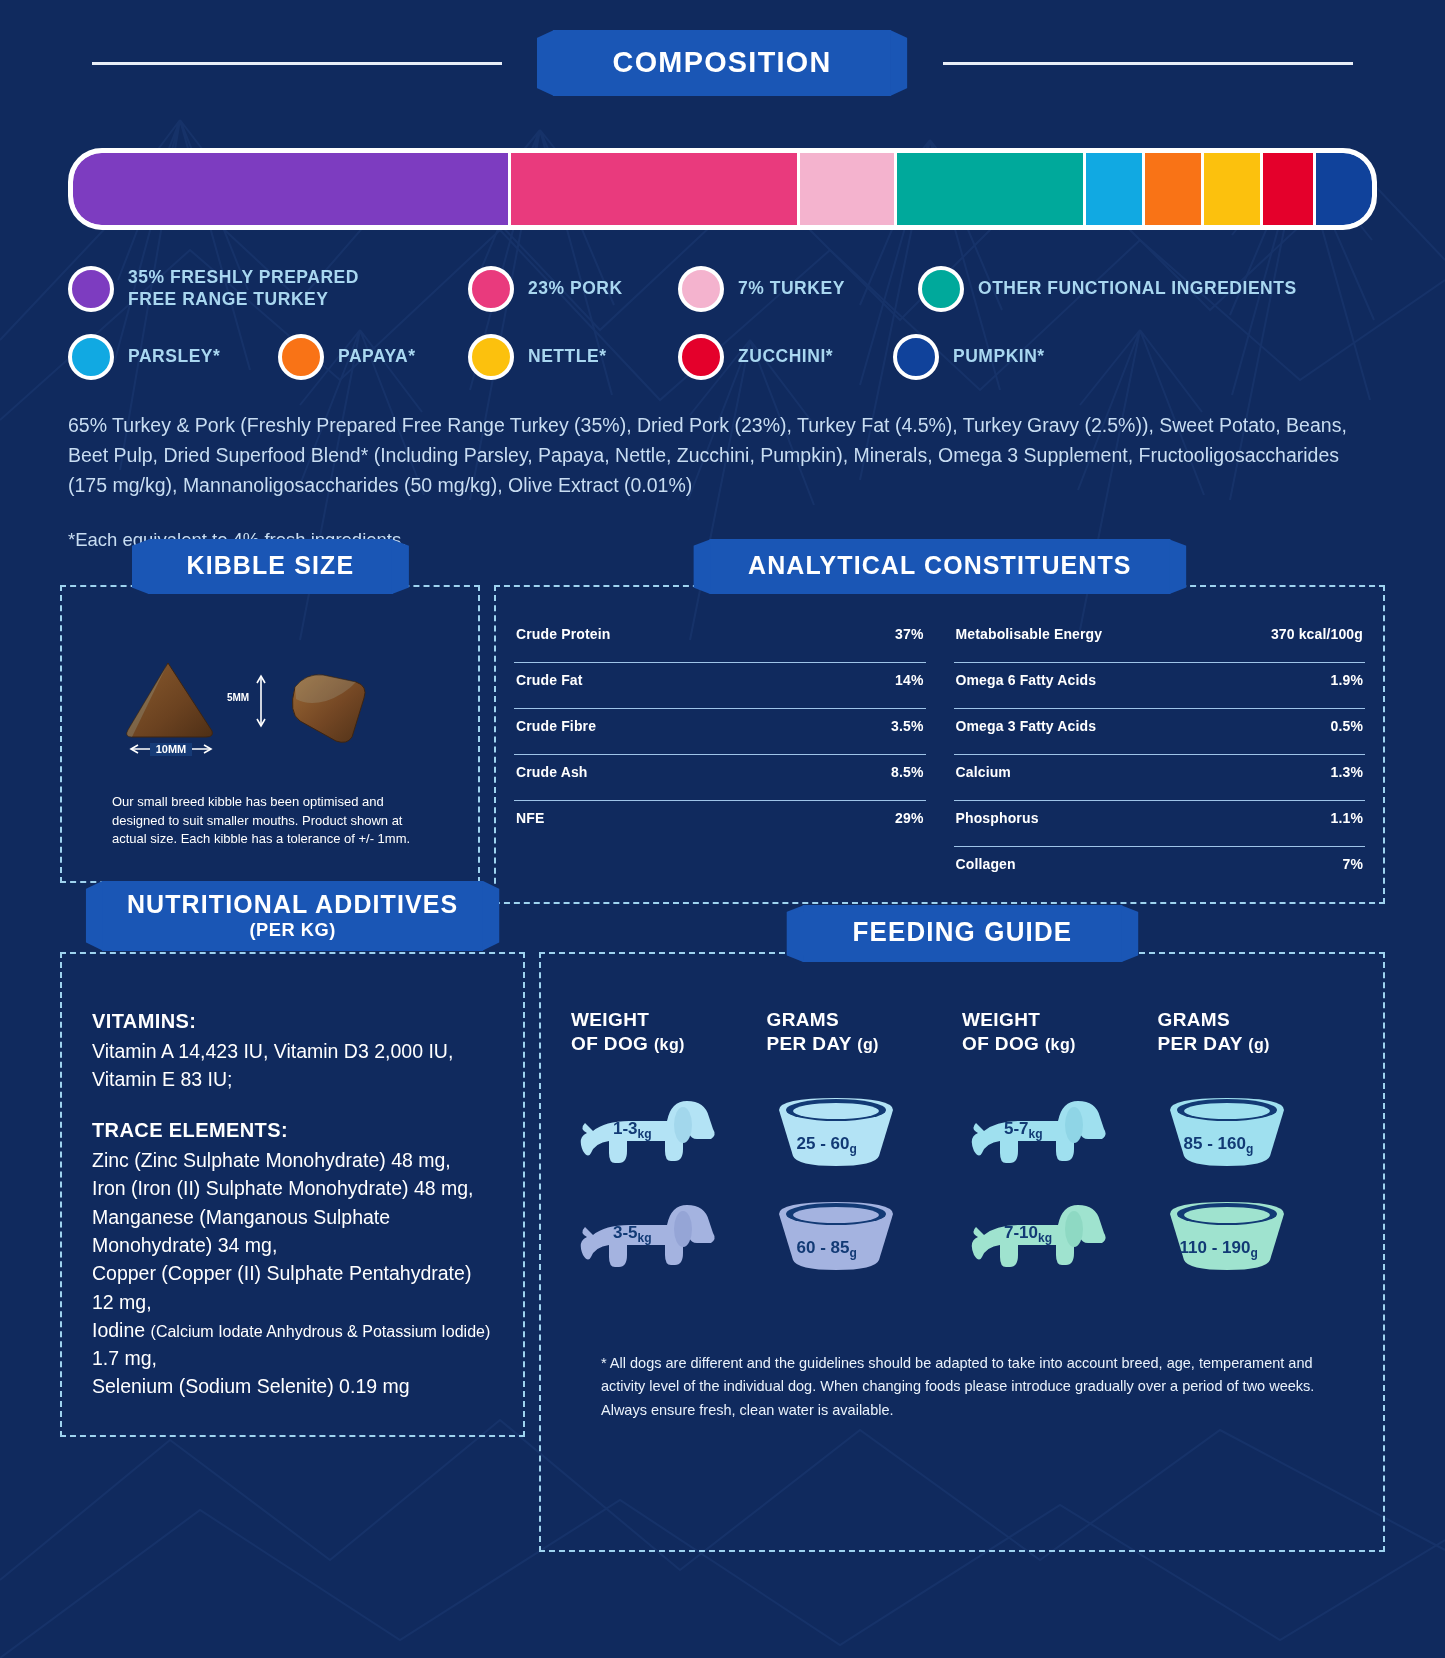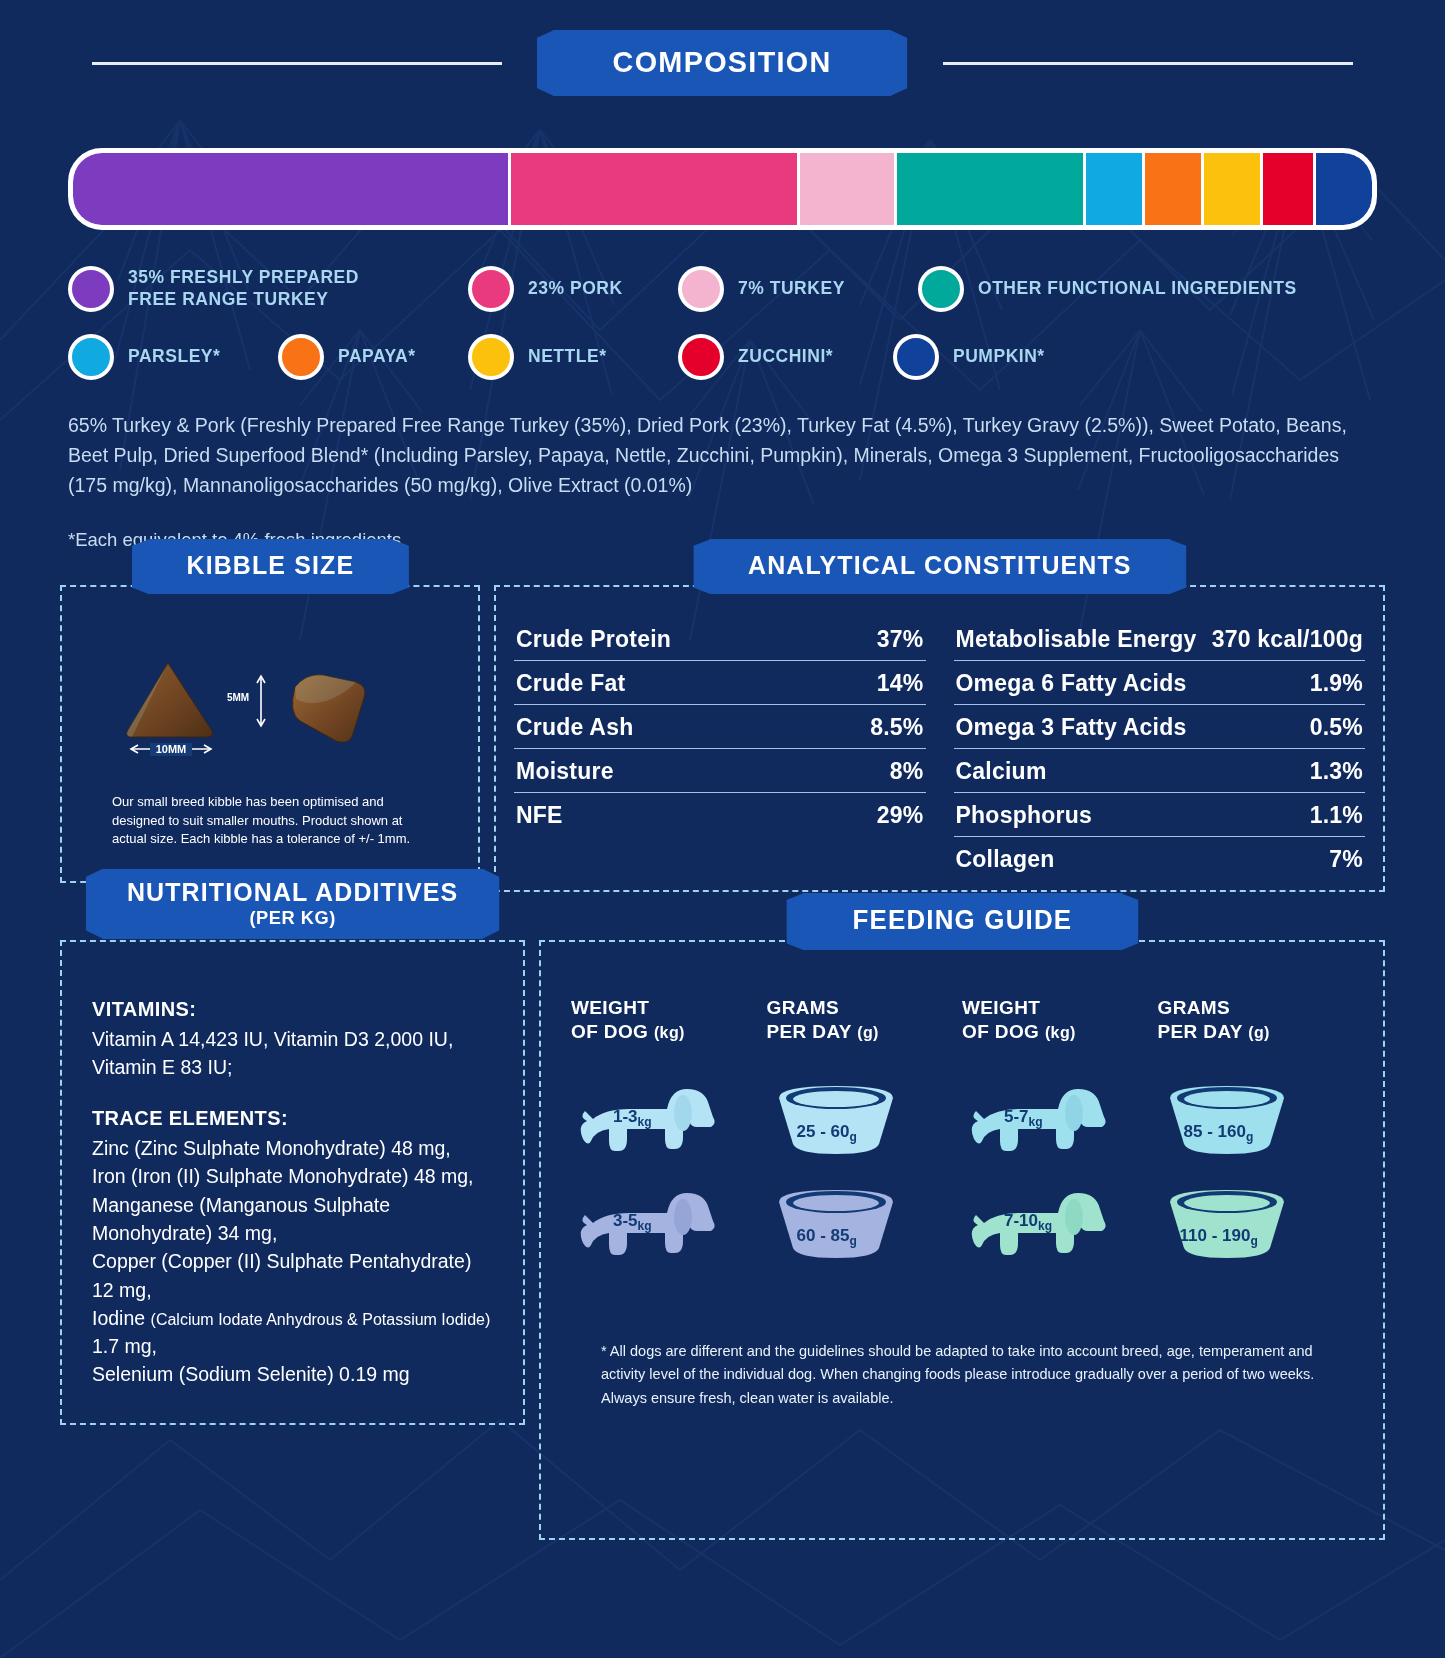--- a/index.html
+++ b/index.html
@@ -100,22 +100,22 @@
     margin: 30px 26px 8px 26px; font-size:13px; line-height:1.45; color:#ffffff;
   }
 
   
   #analytical-panel { flex:1; }
   .ac-cols { display:flex; gap:28px; padding: 4px 18px 10px; }
   .ac-col { flex:1; }
   .ac-row {
     display:flex; justify-content:space-between; align-items:baseline;
     border-bottom: 1.5px solid #9fc4e8;
-    padding: 9px 2px 7px;
-    font-size: 23px; font-weight:600;
+    padding: 9px 2px 20px;
+    font-size: 14px; font-weight:600;
   }
   .ac-row:last-child{ border-bottom:none; }
   .ac-name{ letter-spacing:.01em; }
   .ac-val{ letter-spacing:.01em; }
 
   
   .lower { display:flex; gap:14px; margin: 48px 60px 0 60px; align-items:flex-start; }
   #additives-panel { width: 465px; }
   #additives-panel .ribbon { padding: 10px 26px 12px; line-height:1.0; }
   .ribbon-sub { display:block; font-size:19px; letter-spacing:.03em; margin-top:3px; }
@@ -295,26 +295,26 @@
         <div class="ac-col">
           <div class="ac-row">
             <span class="ac-name">Crude Protein</span>
             <span class="ac-val">37%</span>
           </div>
           <div class="ac-row">
             <span class="ac-name">Crude Fat</span>
             <span class="ac-val">14%</span>
           </div>
           <div class="ac-row">
+            <span class="ac-name">Crude Fibre</span>
+            <span class="ac-val">3.5%</span>
+          </div>
+          <div class="ac-row">
             <span class="ac-name">Crude Ash</span>
             <span class="ac-val">8.5%</span>
-          </div>
-          <div class="ac-row">
-            <span class="ac-name">Moisture</span>
-            <span class="ac-val">8%</span>
           </div>
           <div class="ac-row">
             <span class="ac-name">NFE</span>
             <span class="ac-val">29%</span>
           </div>
         </div>
         <div class="ac-col">
           <div class="ac-row">
             <span class="ac-name">Metabolisable Energy</span>
             <span class="ac-val">370 kcal/100g</span>

